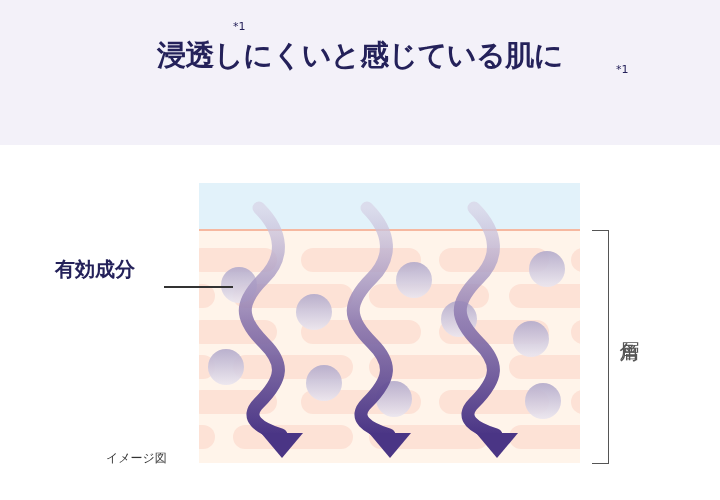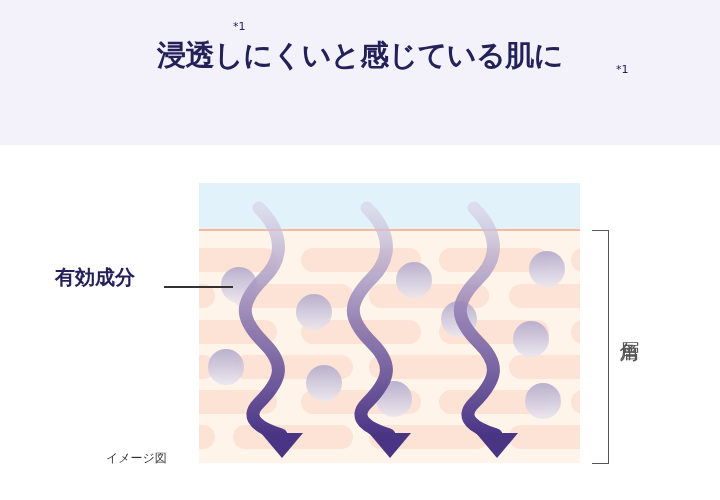--- a/index.html
+++ b/index.html
@@ -37,21 +37,21 @@
       position: absolute; height: 24px; border-radius: 12px; background: #fde2d6;
     }
     .orb {
       position: absolute; width: 36px; height: 36px; border-radius: 50%;
       background: linear-gradient(180deg, #b4abcb 0%, #ebe6ef 100%);
       opacity: 0.92;
     }
     .arrows { position: absolute; left: 0; top: 0; }
 
     .ingredient-label {
-      position: absolute; left: 55px; top: 264px;
+      position: absolute; left: 55px; top: 256px;
       font-family: "DejaVu Sans", "Liberation Sans", sans-serif;
       font-weight: bold; font-size: 20px; color: #24215a;
     }
     .leader {
       position: absolute; left: 164px; top: 286px; width: 69px; height: 1.5px; background: #333;
     }
     .bracket {
       position: absolute; left: 592px; top: 230px; width: 16px; height: 232px;
       border-top: 1.5px solid #555; border-right: 1.5px solid #555; border-bottom: 1.5px solid #555;
     }

